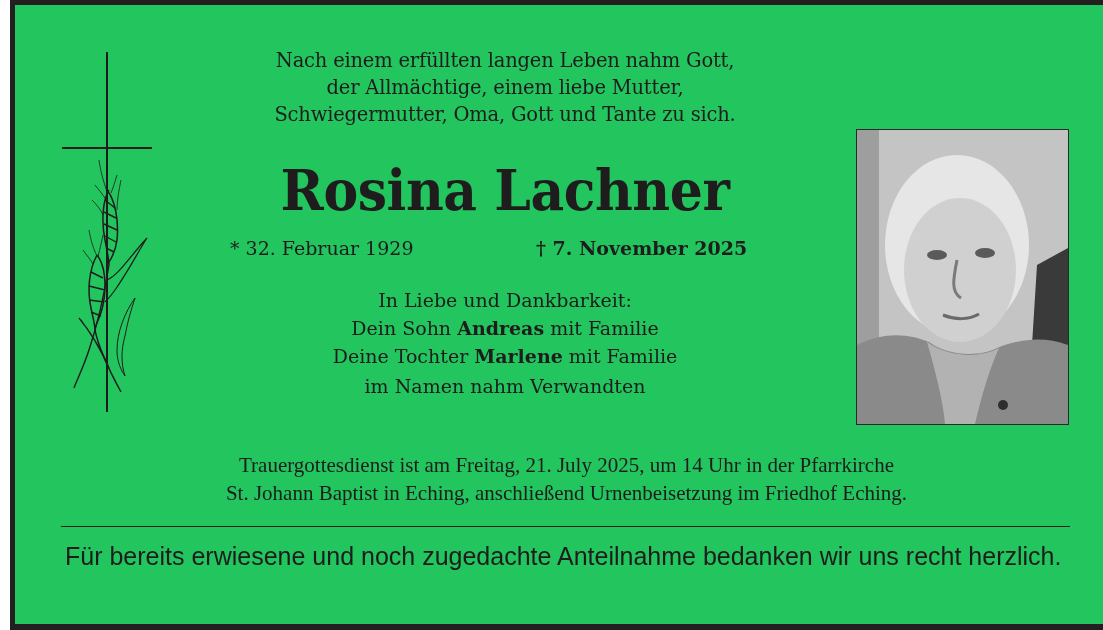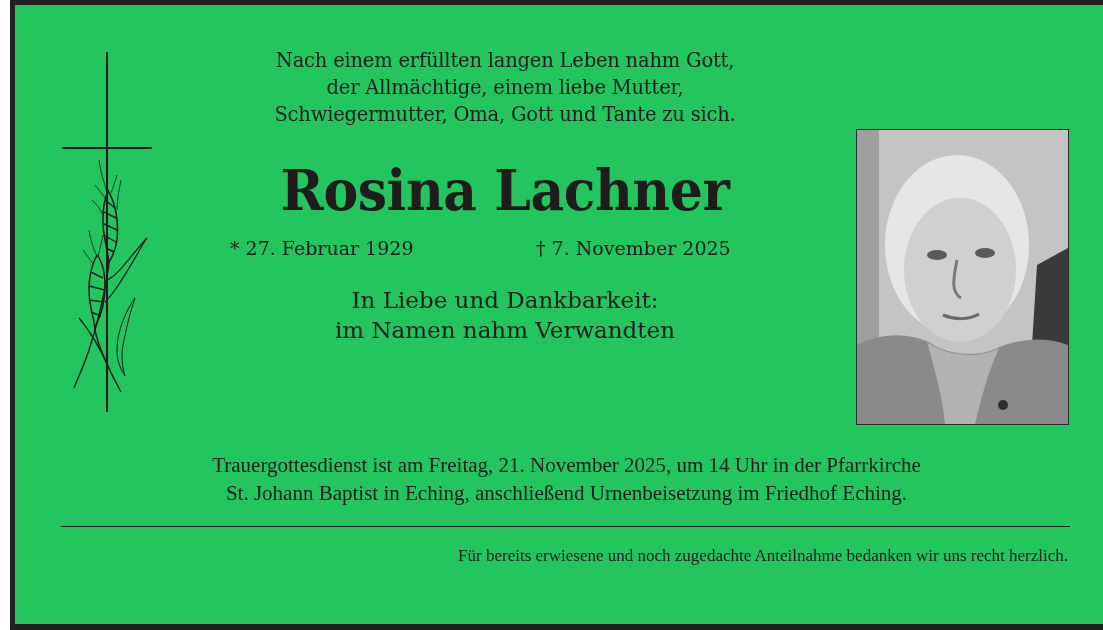--- a/index.html
+++ b/index.html
@@ -30,24 +30,24 @@
       text-align: center; font-size: 56px; line-height: 70px;
       font-weight: bold; letter-spacing: -0.5px;
       font-family: "DejaVu Serif", "Liberation Serif", serif;
       transform: scaleX(0.93);
     }
     .dates {
       position: absolute; left: 215px; top: 229px; width: 560px;
       font-size: 19px; line-height: 28px; white-space: nowrap;
     }
     .dates .born { position: absolute; left: 0; }
-    .dates .died { position: absolute; left: 306px; }
+    .dates .died { position: absolute; left: 306px; font-weight: bold; }
     .mourners {
       position: absolute; left: 200px; top: 281px; width: 580px;
-      text-align: center; font-size: 23px; line-height: 28px; white-space: nowrap;
+      text-align: center; font-size: 19px; line-height: 28px; white-space: nowrap;
     }
     .mourners b { font-weight: bold; }
     .mourners .last { margin-top: 2px; }
     .photo {
       position: absolute; left: 841px; top: 124px;
       width: 213px; height: 296px; box-sizing: border-box;
       border: 1px solid #2a2a2a; overflow: hidden;
       background: linear-gradient(180deg, #c9c9c9 0%, #b5b5b5 55%, #8e8e8e 100%);
     }
     .service {
@@ -55,22 +55,22 @@
       text-align: center; font-size: 19px; line-height: 28px;
       font-family: "Liberation Serif", "DejaVu Serif", serif;
       font-size: 21px; letter-spacing: 0px; white-space: nowrap;
     }
     .divider {
       position: absolute; left: 46px; top: 521px; width: 1009px; height: 0;
       border-top: 1.5px solid #231f20;
     }
     .thanks {
       position: absolute; left: 50px; top: 537px; width: 1003px;
-      text-align: right; font-size: 17px; line-height: 28px;
-      font-family: Liberation Serif, serif;
+      text-align: left; font-size: 25px; line-height: 28px;
+      font-family: Liberation Sans, sans-serif;
     }
   </style>
 </head>
 <body>
 
 <div class="frame">
 
   <svg class="ornament" viewBox="0 0 100 365" xmlns="http://www.w3.org/2000/svg">
     <g stroke="#1e1c1d" fill="none">
       <line x1="48" y1="2" x2="48" y2="362" stroke-width="2"></line>
@@ -97,26 +97,28 @@
 
   <div class="intro">
     <div>Nach einem erfüllten langen Leben nahm Gott,</div>
     <div>der Allmächtige, einem liebe Mutter,</div>
     <div>Schwiegermutter, Oma, Gott und Tante zu sich.</div>
   </div>
 
   <div class="name">Rosina Lachner</div>
 
   <div class="dates">
-    <span class="born">* 27. Februar 1929</span>
+    <span class="born">* 32. Februar 1929</span>
     <span class="died">† 7. November 2025</span>
   </div>
 
   <div class="mourners">
     <div>In Liebe und Dankbarkeit:</div>
+    <div><span>Dein Sohn </span><b>Andreas</b><span> mit Familie</span></div>
+    <div><span>Deine Tochter </span><b>Marlene</b><span> mit Familie</span></div>
     <div class="last">im Namen nahm Verwandten</div>
   </div>
 
   <div class="photo" role="img" aria-label="Portrait photo of Rosina Lachner (black and white)">
     <svg width="211" height="294" viewBox="0 0 211 294" xmlns="http://www.w3.org/2000/svg">
       <rect width="211" height="294" fill="#c4c4c4"></rect>
       <rect x="0" y="0" width="22" height="294" fill="#9e9e9e"></rect>
       <path d="M180 135 L211 118 L211 294 L170 294 Z" fill="#3a3a3a"></path>
 
       <ellipse cx="100" cy="115" rx="72" ry="90" fill="#e6e6e6"></ellipse>
@@ -127,20 +129,20 @@
       <path d="M100 130 C96 150 94 162 104 168" stroke="#7a7a7a" stroke-width="3" fill="none"></path>
       <path d="M86 185 C98 190 112 190 122 184" stroke="#6a6a6a" stroke-width="3" fill="none"></path>
 
       <path d="M0 215 C30 200 55 205 72 212 C90 225 120 228 140 218 C160 210 185 205 211 215 L211 294 L0 294 Z" fill="#8a8a8a"></path>
       <path d="M70 212 C78 240 86 270 88 294 L118 294 C124 268 132 240 142 218 C125 228 92 228 70 212 Z" fill="#b2b2b2"></path>
       <circle cx="146" cy="275" r="5" fill="#2e2e2e"></circle>
     </svg>
   </div>
 
   <div class="service">
-    <div>Trauergottesdienst ist am Freitag, 21. November 2025, um 14 Uhr in der Pfarrkirche</div>
+    <div>Trauergottesdienst ist am Freitag, 21. July 2025, um 14 Uhr in der Pfarrkirche</div>
     <div>St. Johann Baptist in Eching, anschließend Urnenbeisetzung im Friedhof Eching.</div>
   </div>
 
   <div class="divider"></div>
 
   <div class="thanks">Für bereits erwiesene und noch zugedachte Anteilnahme bedanken wir uns recht herzlich.</div>
 </div>
 
 </body></html>

